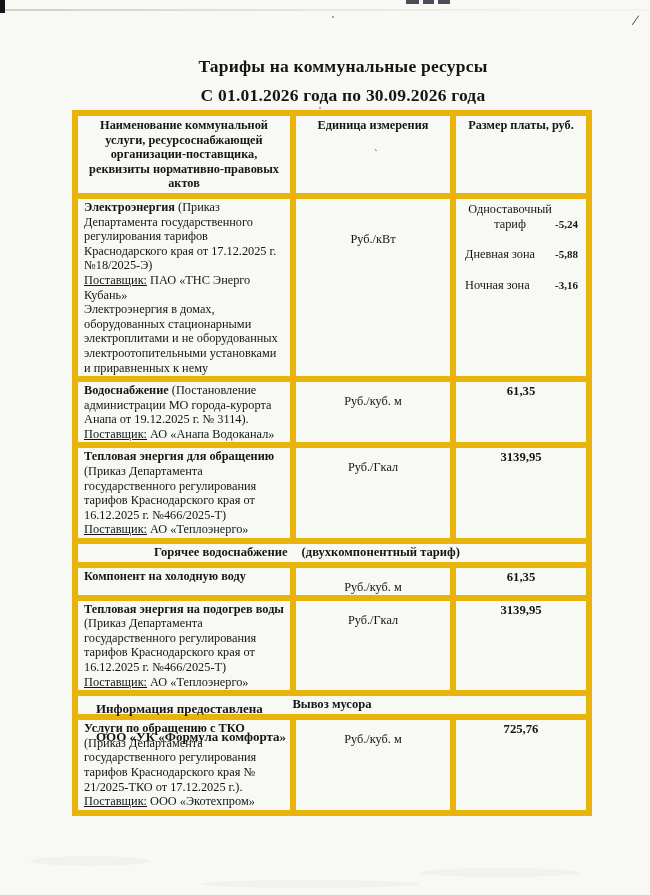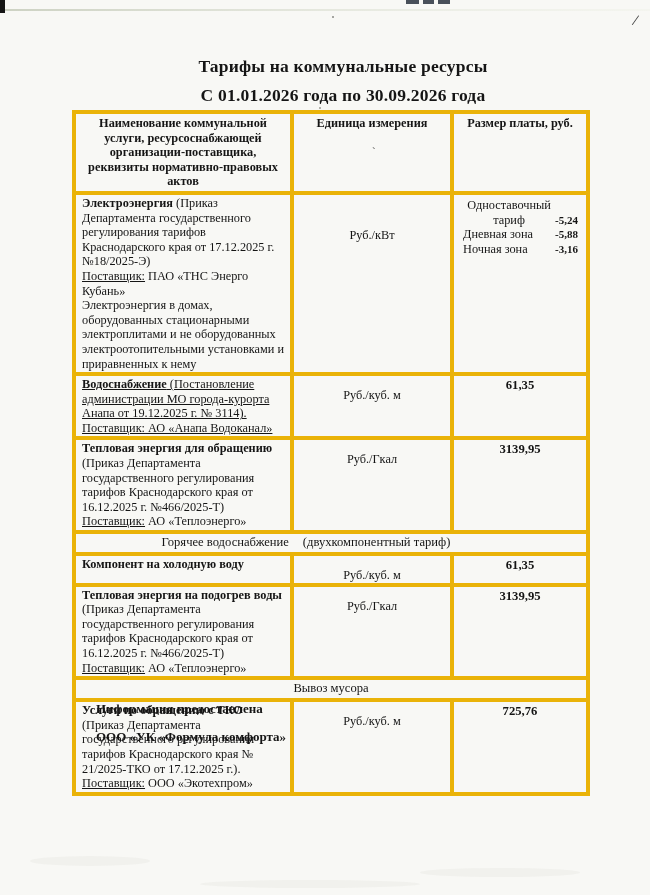--- a/index.html
+++ b/index.html
@@ -36,44 +36,44 @@
   }
   .doc-title    { top:56px; }
   .doc-subtitle { top:85px; }
 
   
   table.tariffs {
     position:absolute; left:72px; top:110px; width:514px;
     border-collapse:collapse; table-layout:fixed;
   }
   .tariffs th, .tariffs td {
-    border:4px solid #eab308;
+    border:6px solid #eab308;
     vertical-align:top;
     font-size:12.3px;
     line-height:14.6px;
   }
   .tariffs th {
     font-weight:bold; text-align:center;
     padding:2px 4px; position:relative;
     height:55px;
   }
   .hdr-tick { position:absolute; left:78px; top:30px; font-size:11px; font-weight:normal; color:#444; }
   td.name  { padding:1px 5px 1px 6px; text-align:left; }
   td.unit  { text-align:center; padding-top:12px; }
   td.unit-tall { padding-top:33px; }
   td.price { text-align:center; font-weight:bold; font-size:12.7px; padding-top:2px; }
   td.price-multi { text-align:center; padding:3px 8px 2px 9px; font-weight:normal; }
   .price-line { display:flex; justify-content:space-between; align-items:flex-end; }
-  .price-line + .price-line { }
+  .price-line + .price-line { margin-top:16px; }
   .price-line .lbl { font-size:12.3px; line-height:14.6px; }
   .price-line .val { font-weight:bold; font-size:11px; }
-  td.section { text-align:center; font-weight:normal; font-size:12.6px; padding:1px 0 2px; height:15px; line-height:15px; }
+  td.section { text-align:center; font-weight:bold; font-size:12.6px; padding:1px 0 2px; height:15px; line-height:15px; }
   .sec-flex { display:flex; justify-content:center; gap:14px; position:relative; left:-25px; }
   .u { text-decoration:underline; }
-  .h-r0 { height:119px; } .h-r1 { height:55px;text-decoration:underline; } .h-r2 { height:56px; }
+  .h-r0 { height:119px; } .h-r1 { height:55px; } .h-r2 { height:56px; }
   .h-r3 { height:66px; }  .h-r5 { height:17px; } .h-r6 { height:68px; }
   .h-r8 { height:69px; }
 
   
   .footer-line { position:absolute; left:96px; font-weight:bold; font-size:13px; }
   .fl1 { top:701px; }
   .fl2 { top:729px; }
 </style>
 </head>
 <body>

